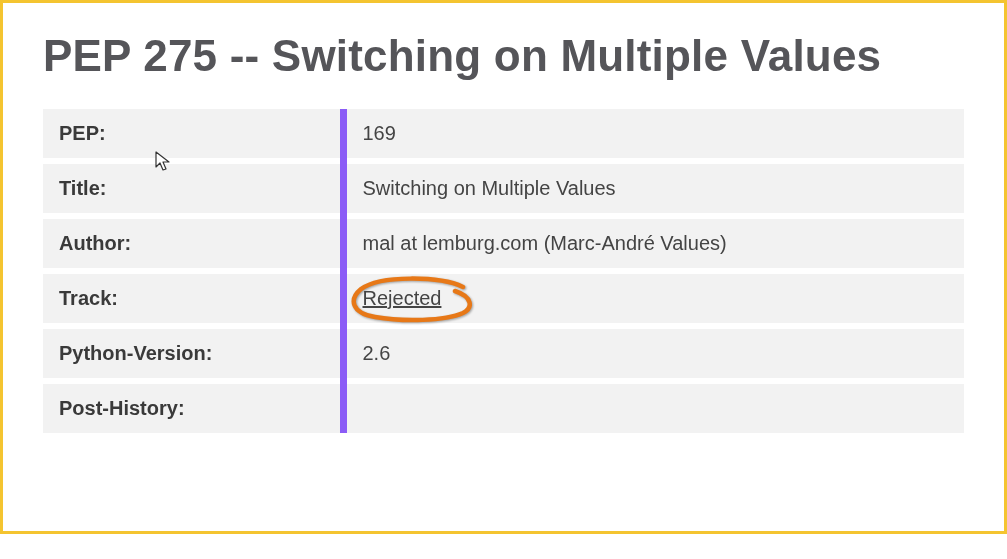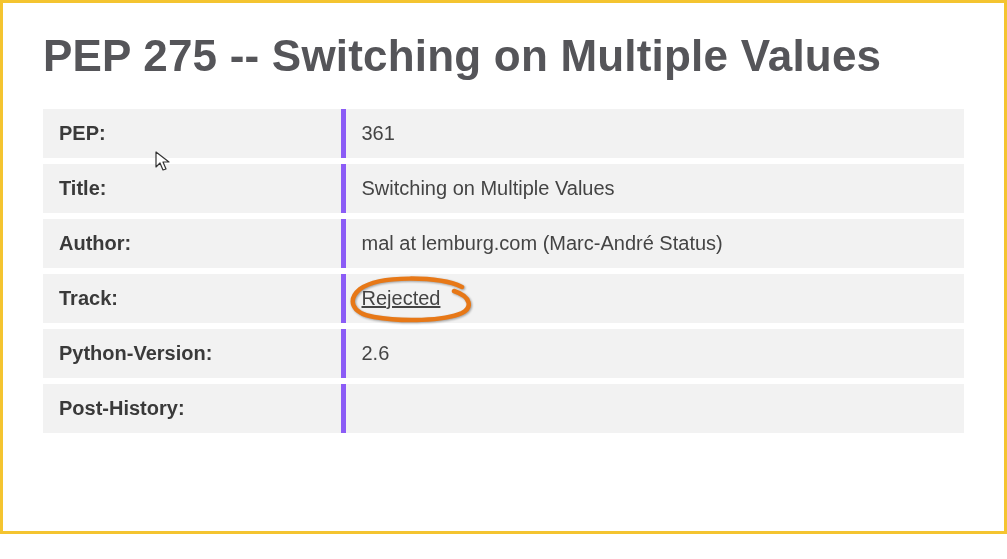--- a/index.html
+++ b/index.html
@@ -44,21 +44,21 @@
   }
   table.meta th {
     font-weight: 700;
     color: #3a3a3a;
   }
   table.meta tr + tr th,
   table.meta tr + tr td {
     border-top: 6px solid #fff;
   }
   table.meta th {
-    border-right: 5px solid #8b5cf6;
+    border-right: 7px solid #8b5cf6;
   }
   .cell-wrap {
     position: relative;
     display: inline-block;
     text-decoration: underline;
   }
   
   .cursor {
     position: absolute;
     top: 148px;
@@ -85,29 +85,29 @@
   <h1 class="page-title">PEP 275 -- Switching on Multiple Values</h1>
 
   <table class="meta">
     <colgroup>
       <col class="label-col">
       <col>
     </colgroup>
     <tbody>
       <tr>
         <th>PEP:</th>
-        <td>361</td>
+        <td>169</td>
       </tr>
       <tr>
         <th>Title:</th>
         <td>Switching on Multiple Values</td>
       </tr>
       <tr>
         <th>Author:</th>
-        <td>mal at lemburg.com (Marc-André Status)</td>
+        <td>mal at lemburg.com (Marc-André Values)</td>
       </tr>
       <tr>
         <th>Track:</th>
         <td>
           <span class="cell-wrap">
             <span>Rejected</span>
             <svg class="anno-circle" width="140" height="56" viewBox="0 0 140 56" style="left:-18px; top:-14px;">
               <path d="M 118 14
                        C 95 3, 35 2, 16 16
                        C 4 26, 6 40, 30 44

